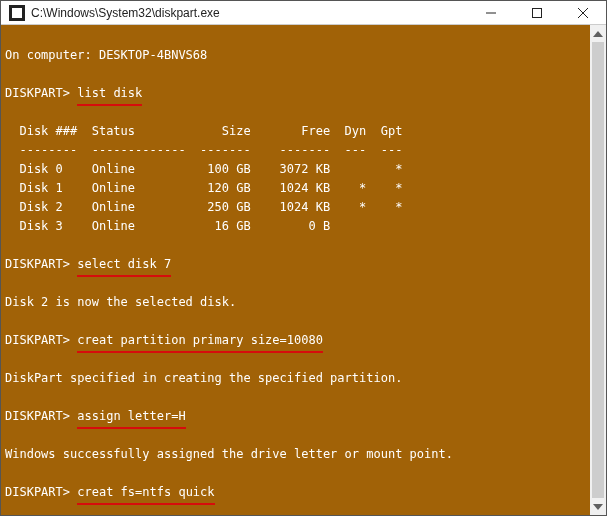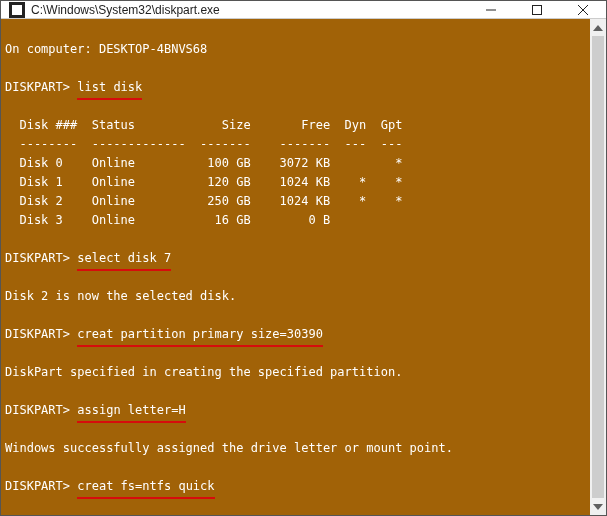--- a/index.html
+++ b/index.html
@@ -12,21 +12,21 @@
   }
   .window {
     width: 607px;
     height: 516px;
     background: #fff;
     display: flex;
     flex-direction: column;
     border: 1px solid #555;
   }
   .titlebar {
-    height: 18px;
+    height: 24px;
     background: #fff;
     display: flex;
     align-items: center;
     border-bottom: 1px solid #ccc;
   }
   .titlebar .icon {
     width: 16px;
     height: 16px;
     margin: 0 6px 0 8px;
     display: inline-block;
@@ -140,21 +140,21 @@
 <span id="table-sep" class="row">  --------  -------------  -------    -------  ---  ---  </span>
 <span id="table-body">  Disk 0    Online          100 GB    3072 KB         *  
   Disk 1    Online          120 GB    1024 KB    *    *  
   Disk 2    Online          250 GB    1024 KB    *    *  
   Disk 3    Online           16 GB        0 B            
 </span>
 <span><span>DISKPART&gt;</span> <span class="ul">select disk 7</span></span>
 
 <span>Disk 2 is now the selected disk.</span>
 
-<span><span>DISKPART&gt;</span> <span class="ul">creat partition primary size=30390</span></span>
+<span><span>DISKPART&gt;</span> <span class="ul">creat partition primary size=10080</span></span>
 
 <span>DiskPart specified in creating the specified partition.</span>
 
 <span><span>DISKPART&gt;</span> <span class="ul">assign letter=H</span></span>
 
 <span>Windows successfully assigned the drive letter or mount point.</span>
 
 <span><span>DISKPART&gt;</span> <span class="ul">creat fs=ntfs quick</span></span>
 
 

